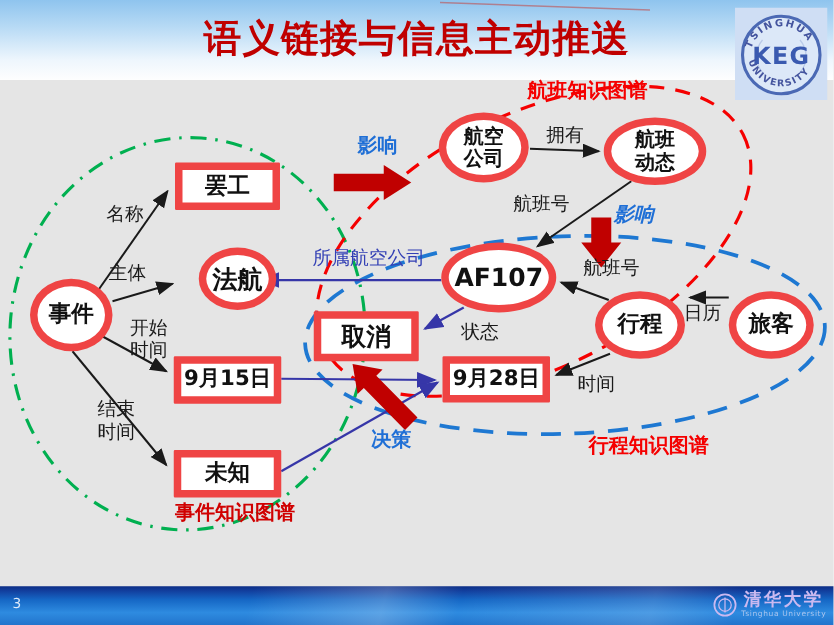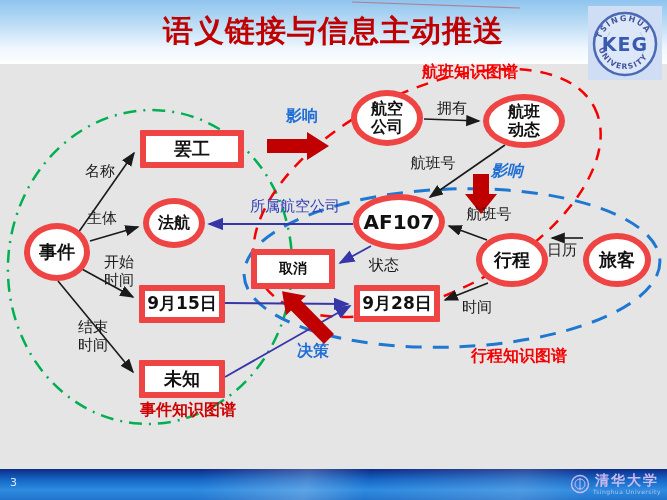--- a/index.html
+++ b/index.html
@@ -103,30 +103,30 @@
     <g fill="#C00000">
       <path d="M267,139 L307,139 L307,132 L329,146 L307,160 L307,153 L267,153 z"></path>
       <path d="M473,174 L489,174 L489,194 L497,194 L481,214 L465,194 L473,194 z"></path>
       <g transform="translate(329 339) rotate(-134.5)">
         <path d="M0,-7 L47,-7 L47,-14 L67,0 L47,14 L47,7 L0,7 z"></path>
       </g>
     </g>
   </svg>
 
   <div class="node ellipse" style="left:24px;top:223px;width:66px;height:58px;font-size:18px;">事件</div>
-  <div class="node rect" style="left:140px;top:130px;width:104px;height:38px;font-size:18px;">罢工</div>
-  <div class="node ellipse" style="left:143px;top:198px;width:62px;height:50px;font-size:16px;">法航</div>
+  <div class="node rect" style="left:140px;top:130px;width:84px;height:38px;font-size:18px;">罢工</div>
+  <div class="node ellipse" style="left:159px;top:198px;width:62px;height:50px;font-size:20px;">法航</div>
   <div class="node rect" style="left:139px;top:285px;width:86px;height:38px;font-size:17px;">9月15日</div>
   <div class="node rect" style="left:139px;top:360px;width:86px;height:38px;font-size:18px;">未知</div>
   <div class="node ellipse" style="left:351px;top:90px;width:72px;height:56px;font-size:16px;">航空
 公司</div>
   <div class="node ellipse" style="left:483px;top:94px;width:82px;height:54px;font-size:16px;">航班
 动态</div>
   <div class="node ellipse" style="left:353px;top:194px;width:92px;height:56px;font-size:20px;">AF107</div>
-  <div class="node rect" style="left:251px;top:249px;width:84px;height:40px;font-size:14px;">取消</div>
+  <div class="node rect" style="left:251px;top:249px;width:84px;height:40px;font-size:20px;">取消</div>
   <div class="node rect" style="left:354px;top:285px;width:86px;height:37px;font-size:17px;">9月28日</div>
   <div class="node ellipse" style="left:476px;top:233px;width:72px;height:54px;font-size:18px;">行程</div>
   <div class="node ellipse" style="left:583px;top:233px;width:68px;height:54px;font-size:18px;">旅客</div>
 
   <div class="lbl" style="left:100px;top:171px;">名称</div>
   <div class="lbl" style="left:102px;top:218px;">主体</div>
   <div class="lbl" style="left:119px;top:271px;">开始
 时间</div>
   <div class="lbl" style="left:72px;top:336px;margin-left:21px;">结束
 时间</div>

